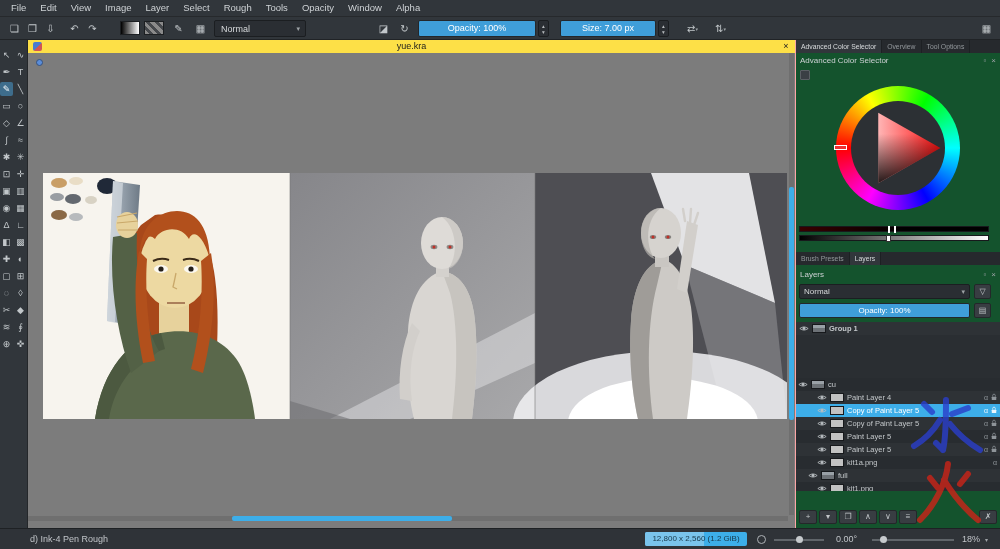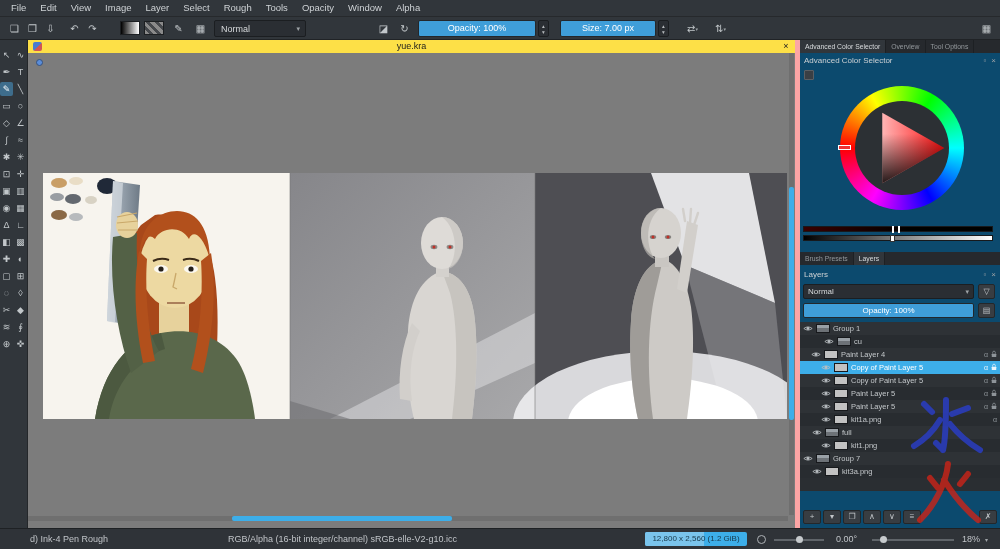--- a/index.html
+++ b/index.html
@@ -29,21 +29,21 @@
 #doc-title{position:absolute;left:0;right:0;text-align:center;font-size:9px;color:#1c1c1c;line-height:13px}
 #doc-icon{position:absolute;left:5px;top:2px;width:9px;height:9px;background:linear-gradient(135deg,#4a7bd0 50%,#d05555 50%);border-radius:2px}
 #doc-close{position:absolute;right:3px;top:0;font-size:9px;color:#222;line-height:13px;width:12px;text-align:center;background:none;border:none}
 #corner-dot{position:absolute;left:8px;top:19px;width:7px;height:7px;border-radius:50%;background:#5b8dd9;border:1px solid #35517e}
 #artwork{position:absolute;left:15px;top:133px}
 .sb-track-h{position:absolute;left:0;top:476px;width:760px;height:5px;background:#6f6f6f}
 .sb-thumb-h{position:absolute;left:204px;top:0;width:220px;height:5px;background:#3daee9;border-radius:2px}
 .sb-track-v{position:absolute;right:1px;top:13px;width:5px;height:462px;background:#6f6f6f}
 .sb-thumb-v{position:absolute;left:0;top:134px;width:5px;height:233px;background:#3daee9;border-radius:2px}
 
-#rightpanel{position:absolute;left:795px;top:40px;width:205px;height:488px;background:#0c4a6e;border-left:5px solid #fca5a5}
+#rightpanel{position:absolute;left:795px;top:40px;width:205px;height:488px;background:#14532d;border-left:1px solid #fca5a5}
 .panel-tabs{position:absolute;left:0;top:0;width:100%;height:13px;background:#26292d;display:flex;align-items:flex-end}
 .ptab{font-size:6.8px;color:#93989c;padding:2px 5px;line-height:9px;background:#26292d;border-right:1px solid #1d2023;white-space:nowrap;cursor:default}
 .ptab.active{background:#31363b;color:#d8dbdd}
 .docker-head{position:absolute;left:0;width:100%;height:14px;display:flex;align-items:center;padding:0 4px;font-size:8px;color:#cdd1d4}
 .dock-btns{margin-left:auto;display:flex;gap:5px;font-size:8px;color:#9ea3a7}
 #shape-btn{position:absolute;left:4px;top:30px;width:10px;height:10px;border:1px solid #5a5f64;background:#3a3f44;border-radius:1px}
 #wheel{position:absolute;left:40px;top:46px;width:124px;height:124px}
 #ring{position:absolute;width:124px;height:124px;border-radius:50%;background:conic-gradient(from 270deg,#f00,#ff0 60deg,#0f0 120deg,#0ff 180deg,#00f 240deg,#f0f 300deg,#f00 360deg)}
 #wheel-inner{position:absolute;left:15px;top:15px;width:94px;height:94px;border-radius:50%;background:#2c3034}
 #tri{position:absolute;left:15px;top:15px;width:94px;height:94px;clip-path:polygon(95% 50%,29% 12.5%,29% 87.5%);background:linear-gradient(to bottom,rgba(0,0,0,0) 35%,#000 96%),linear-gradient(to right,#fff,#f00)}
@@ -325,51 +325,51 @@
     <div id="layer-blend">
       <span>Normal</span>
       <span class="caret">▾</span>
     </div>
     <button class="side-btn" style="top:244px">▽</button>
     <div id="layer-opacity">Opacity: 100%</div>
     <button class="side-btn" style="top:263px">▤</button>
 
     <div id="layer-list">
 
-        <div class="layer-row group" style="padding-left: 3px;">
+        <div class="layer-row group" style="padding-left: 3px; font-weight: bold;">
           <span class="eye">
             <svg viewBox="0 0 12 8" width="10" height="7">
               <path d="M1,4 Q6,0.2 11,4 Q6,7.8 1,4 Z" fill="none" stroke="currentColor" stroke-width="1"></path>
               <circle cx="6" cy="4" r="1.7" fill="currentColor"></circle>
             </svg>
           </span>
           <span class="thumb"></span>
           <span class="lname">Group 1</span>
           <span class="licons">
             
             
           </span>
         </div>
 
-        <div class="layer-row group" style="padding-left: 24px;">
+        <div class="layer-row group" style="padding-left: 2px; margin-top: 43px;">
           <span class="eye">
             <svg viewBox="0 0 12 8" width="10" height="7">
               <path d="M1,4 Q6,0.2 11,4 Q6,7.8 1,4 Z" fill="none" stroke="currentColor" stroke-width="1"></path>
               <circle cx="6" cy="4" r="1.7" fill="currentColor"></circle>
             </svg>
           </span>
           <span class="thumb"></span>
           <span class="lname">cu</span>
           <span class="licons">
             
             
           </span>
         </div>
 
-        <div class="layer-row paint" style="padding-left: 11px;">
+        <div class="layer-row paint" style="padding-left: 21px;">
           <span class="eye">
             <svg viewBox="0 0 12 8" width="10" height="7">
               <path d="M1,4 Q6,0.2 11,4 Q6,7.8 1,4 Z" fill="none" stroke="currentColor" stroke-width="1"></path>
               <circle cx="6" cy="4" r="1.7" fill="currentColor"></circle>
             </svg>
           </span>
           <span class="thumb"></span>
           <span class="lname">Paint Layer 4</span>
           <span class="licons">
             <span>α</span>
@@ -562,21 +562,20 @@
     <g stroke="#cc2418" stroke-width="6" stroke-linecap="round" fill="none" opacity="0.8">
       <path d="M24,84 L32,94"></path>
       <path d="M62,80 L54,90"></path>
       <path d="M42,70 C40,88 30,110 14,126"></path>
       <path d="M38,86 C48,102 60,116 72,126"></path>
     </g>
   </svg>
 
   <div id="statusbar">
     <span class="sb-text" style="left:30px">d) Ink-4 Pen Rough</span>
-    <span class="sb-text" style="left:228px">RGB/Alpha (16-bit integer/channel)  sRGB-elle-V2-g10.icc</span>
     <div id="sb-mem">
       <div id="sb-mem-fill"></div>
       <div id="sb-mem-label">12,800 x 2,560 (1.2 GiB)</div>
     </div>
     <span id="sb-circle"></span>
     <div class="sb-track" style="left:774px;width:50px">
       <div class="sb-knob" style="left:22px"></div>
     </div>
     <span class="sb-text" style="left:836px">0.00°</span>
     <div class="sb-track" style="left:872px;width:82px">

